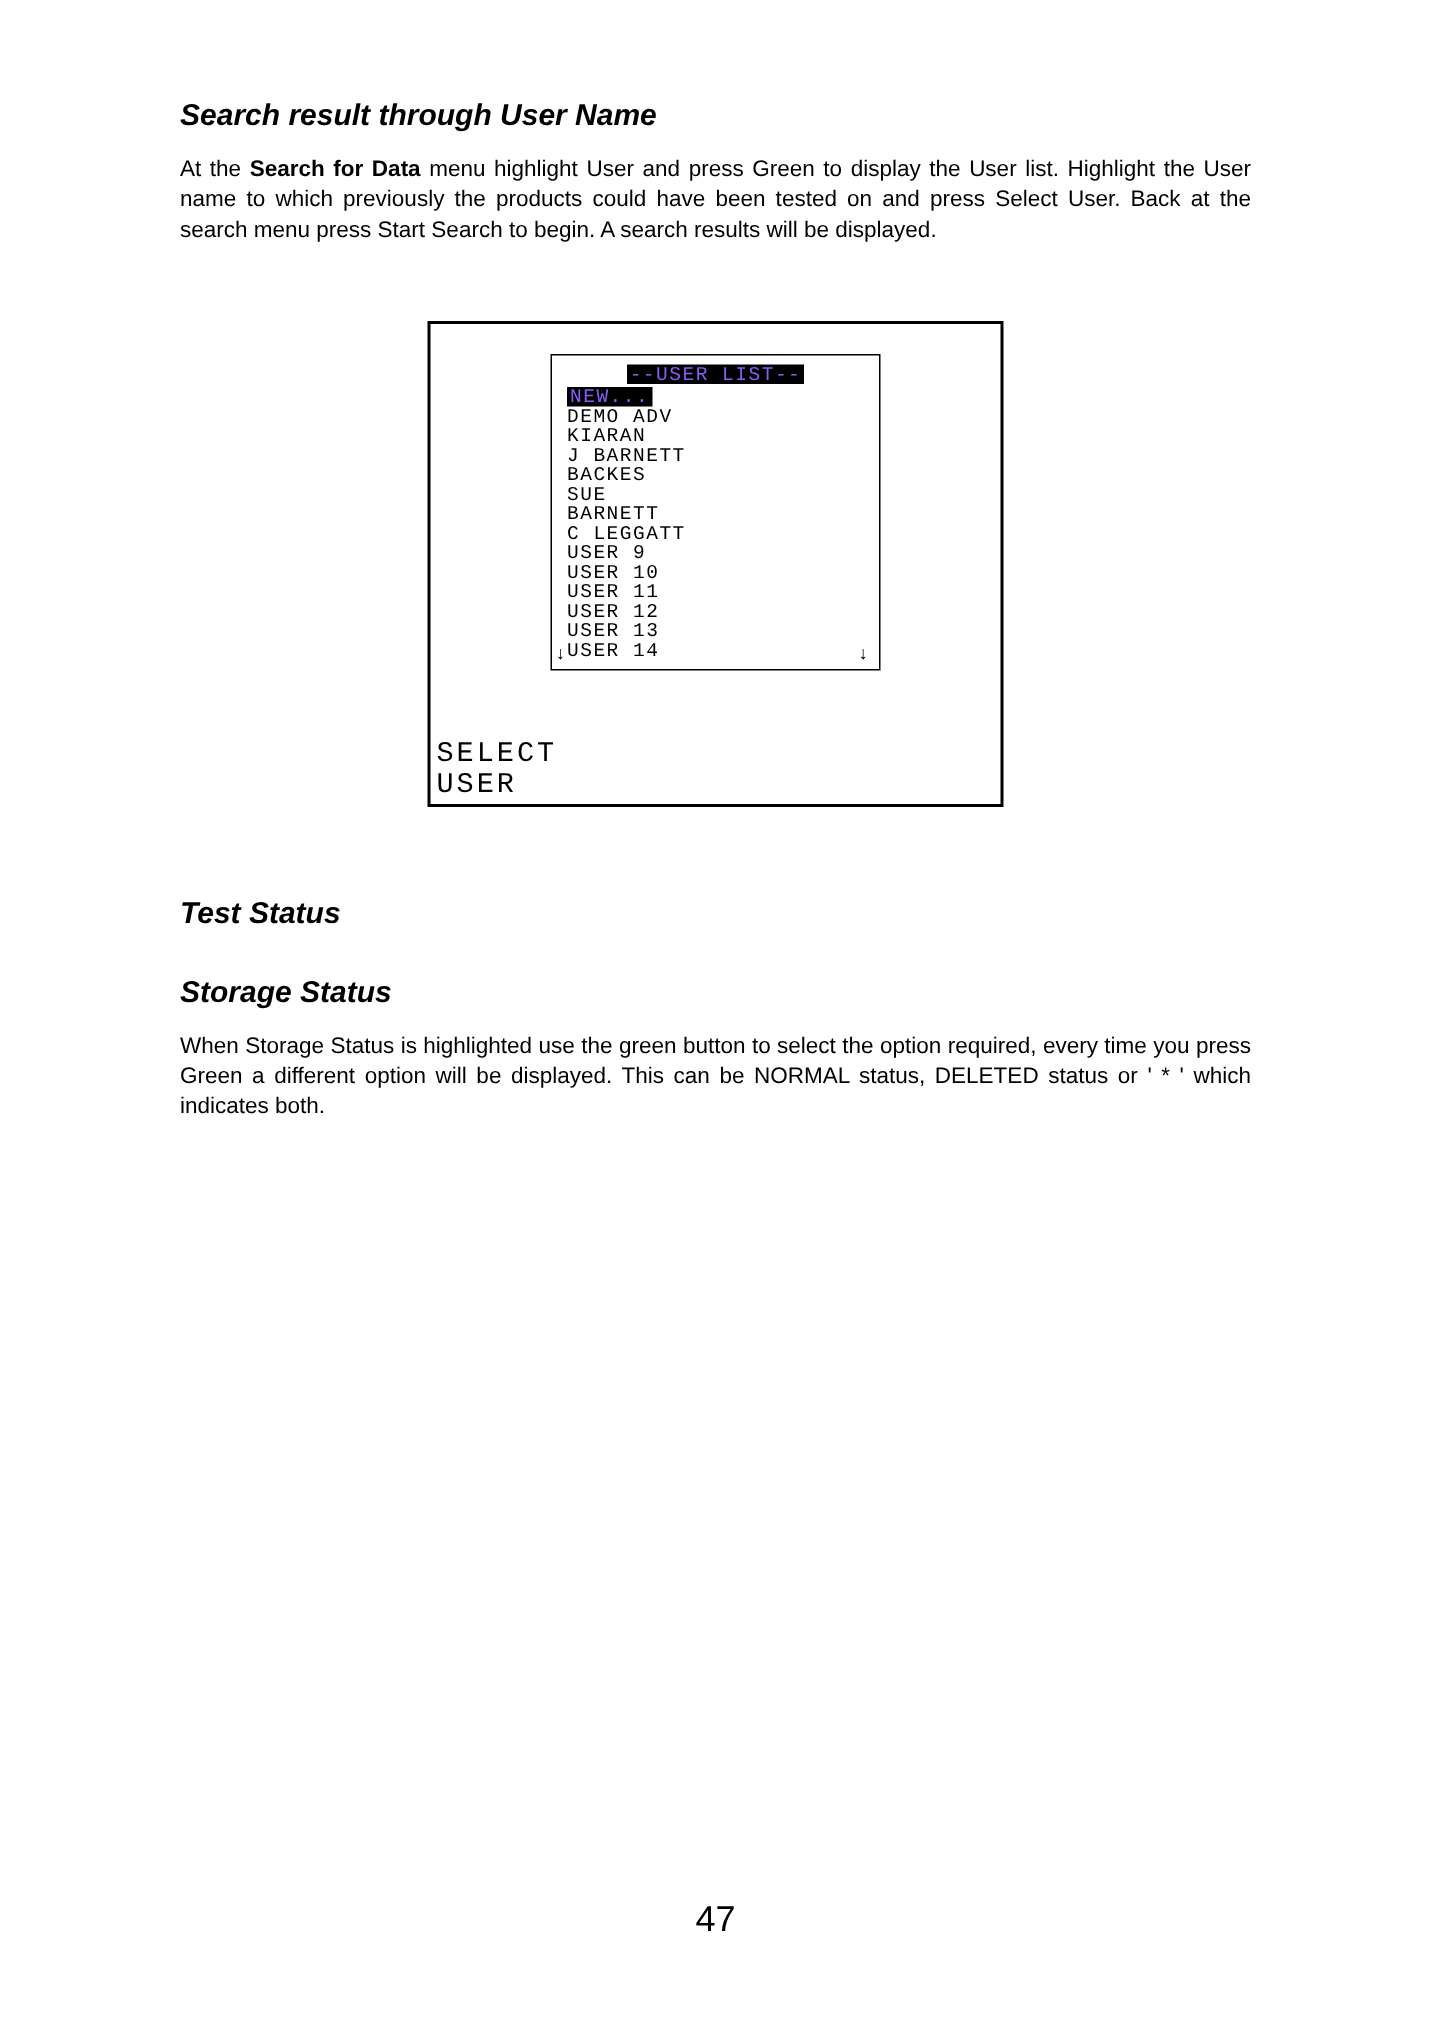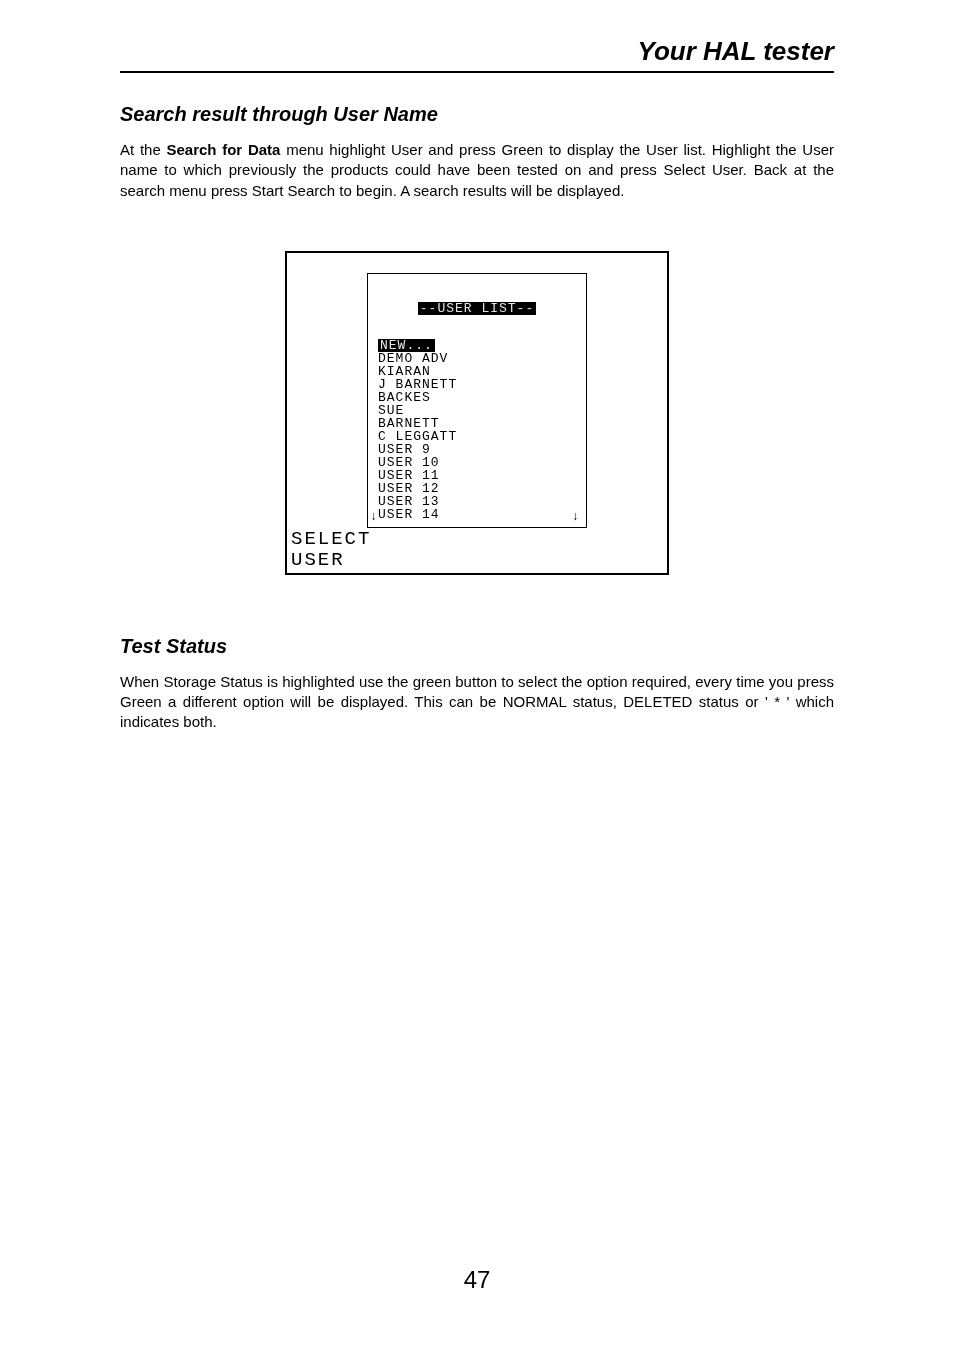--- a/index.html
+++ b/index.html
@@ -56,24 +56,23 @@
       left: 80px;
       right: 80px;
       padding: 6px 10px 6px 10px;
       font-family: "Courier New", monospace;
       font-size: 13px;
       line-height: 1.0;
       letter-spacing: 1px;
     }
     .screen-inner .inverted {
       background: #000;
-      color: #e5e5e5;
+      color: #8b5cf6;
       display: inline-block;
       padding: 0 2px;
-      margin-top: 22px;
     }
     .screen-inner .title {
       text-align: center;
       margin-bottom: 2px;
     }
     .screen-inner .arrow-down-left {
       position: absolute;
       bottom: 4px;
       left: 2px;
       font-size: 12px;
@@ -101,21 +100,20 @@
       text-align: center;
       font-size: 24px;
       left: 0;
     }
   </style>
 </head>
 <body>
 
 <div class="page">
 
-  <div class="header">Your HAL tester</div>
 
   <div class="section-title">Search result through User Name</div>
 
   <div class="body-text">
     <span>At the </span><span class="bold">Search for Data</span><span> menu highlight User and press Green to display the User list. Highlight the User name to which previously the products could have been tested on and press Select User. Back at the search menu press Start Search to begin. A search results will be displayed.</span>
   </div>
 
   <div class="screen-wrap">
     <div class="screen-outer">
       <div class="screen-inner">
@@ -139,17 +137,18 @@
       </div>
       <div class="screen-label">
         <div>SELECT</div>
         <div>USER</div>
       </div>
     </div>
   </div>
 
   <div class="section-title">Test Status</div>
 
+  <div class="section-title">Storage Status</div>
   <div class="body-text">When Storage Status is highlighted use the green button to select the option required, every time you press Green a different option will be displayed. This can be NORMAL status, DELETED status or ' * ' which indicates both.</div>
 
 </div>
 
 <div class="page-number">47</div>
 
 </body></html>

